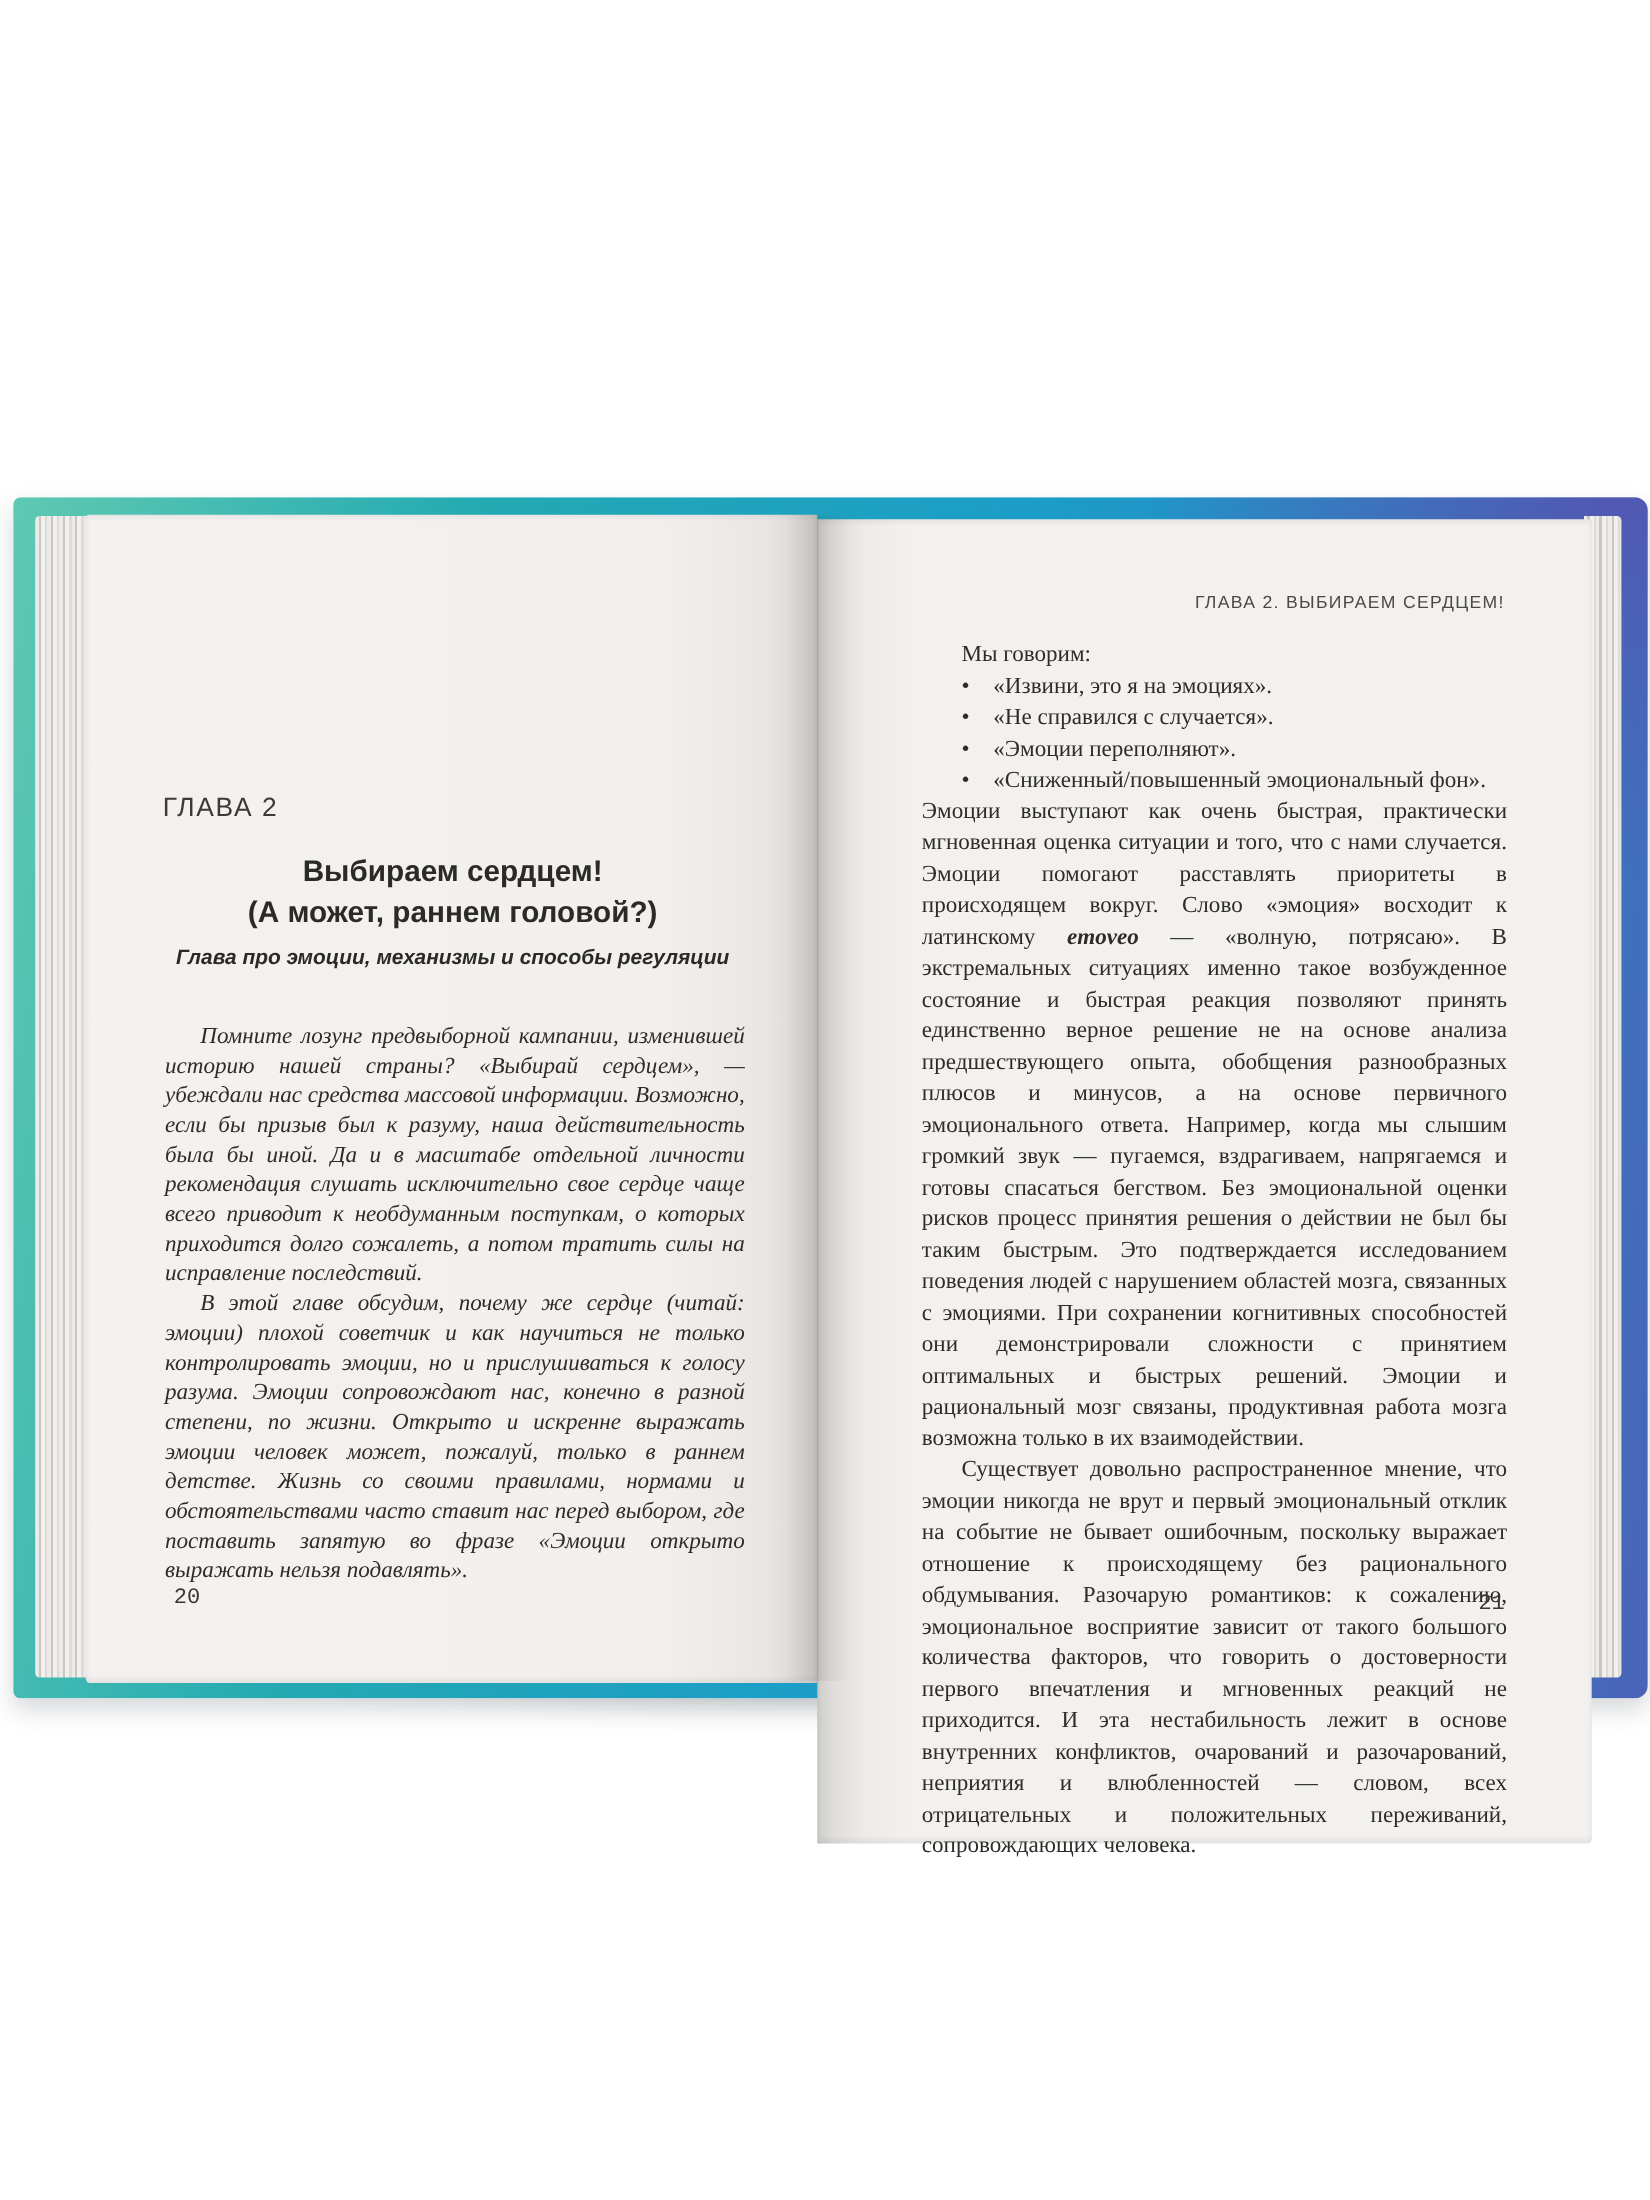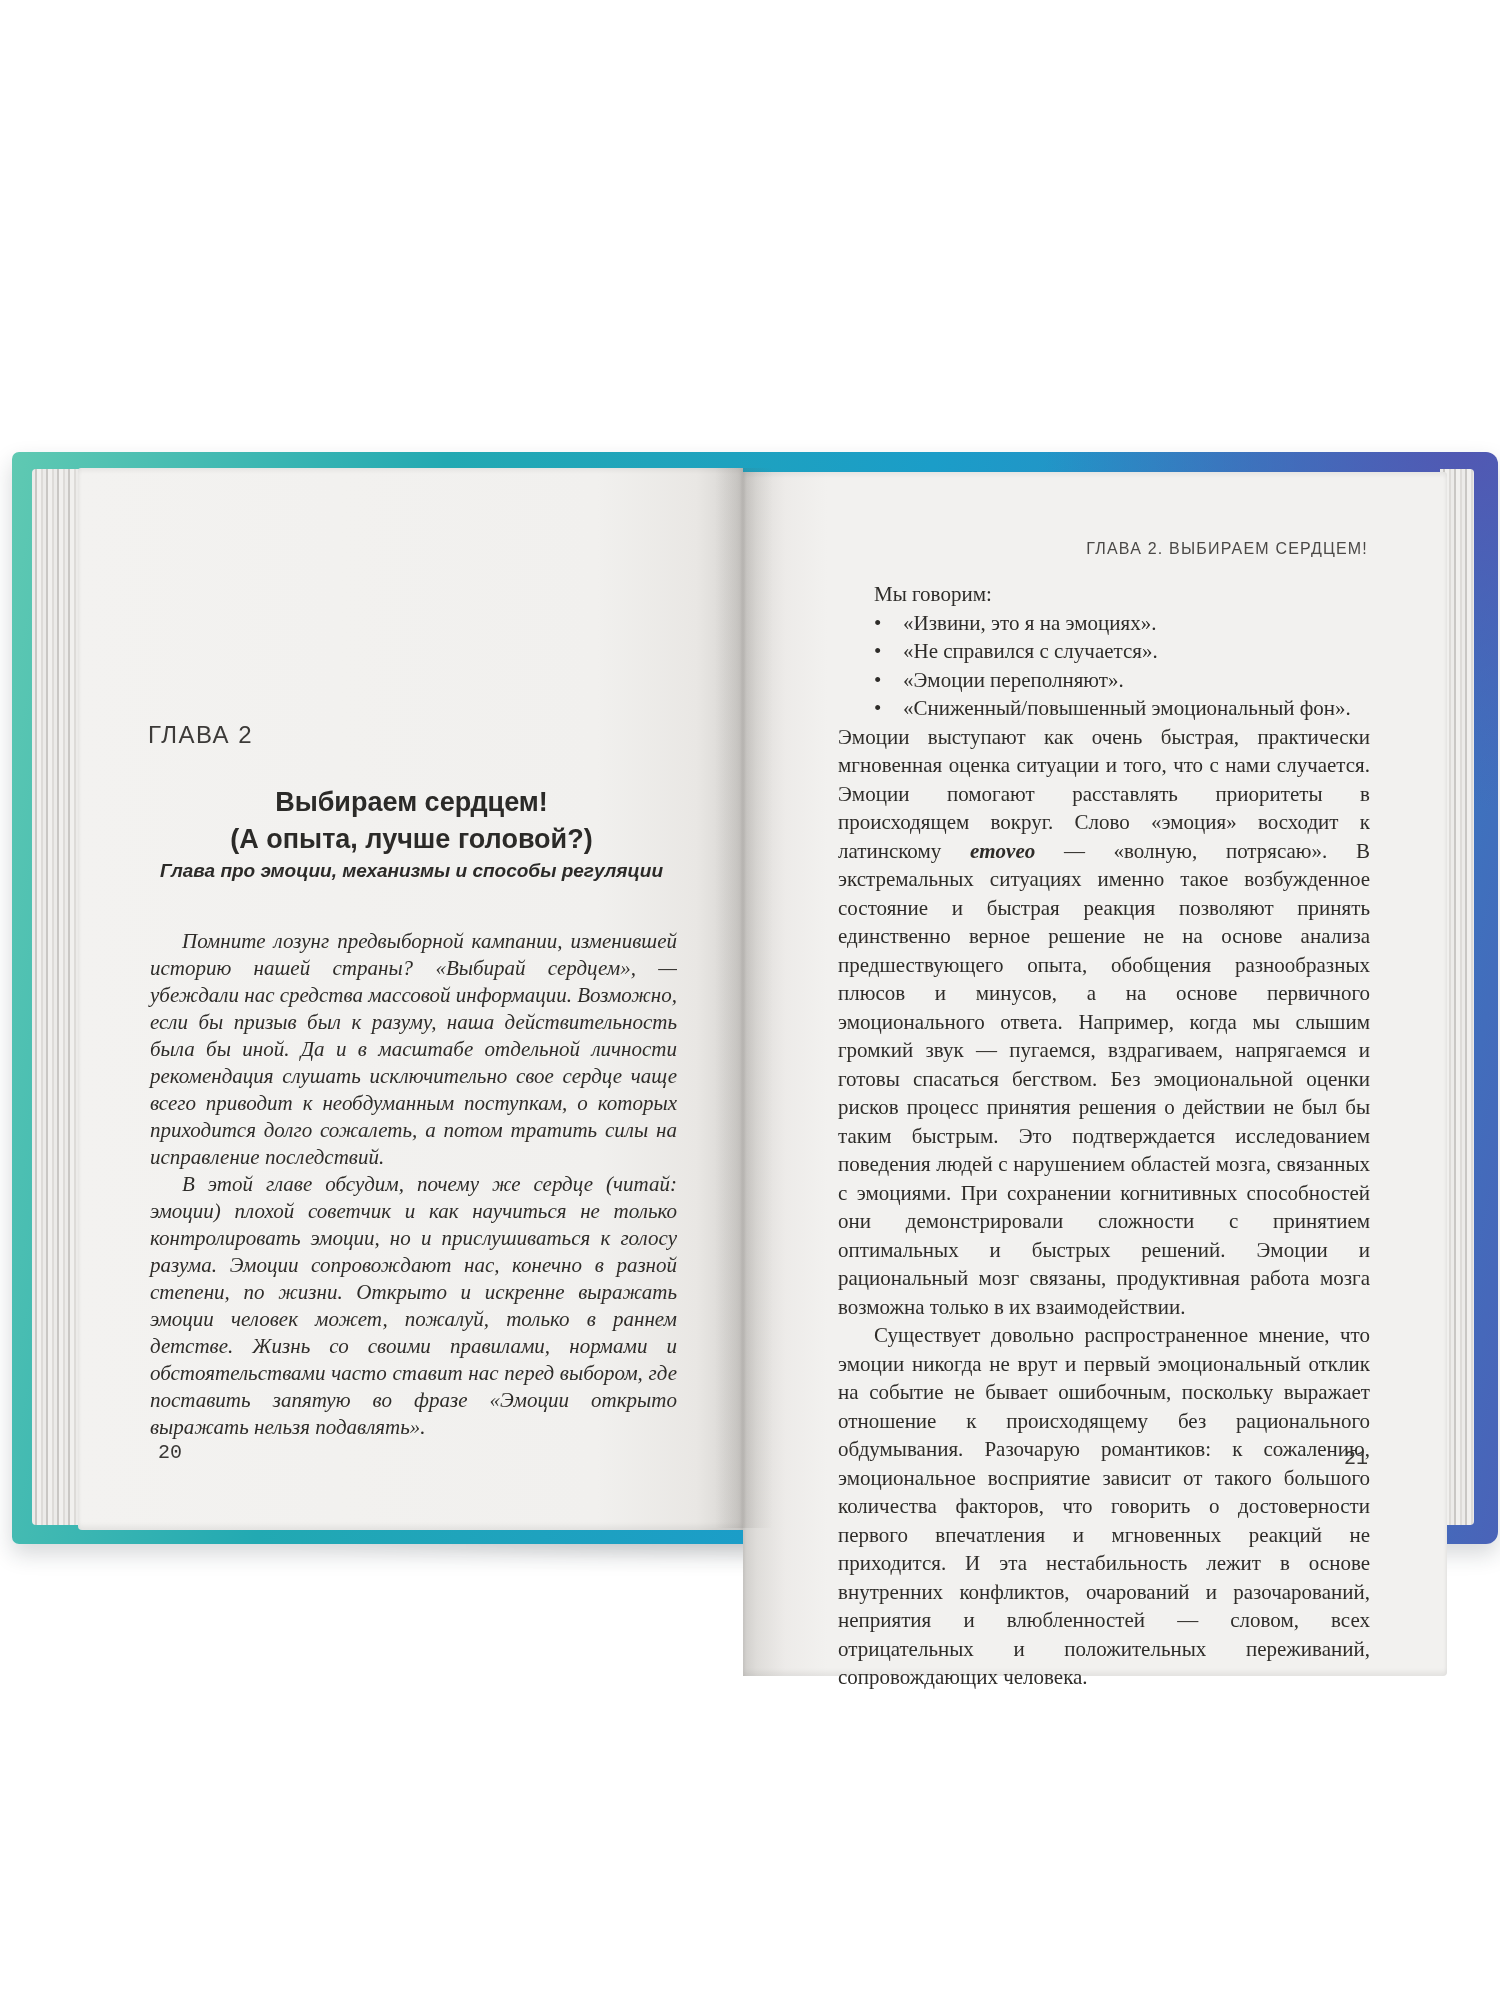--- a/index.html
+++ b/index.html
@@ -45,21 +45,21 @@
   .gutter{
     position:absolute;left:703px;top:16px;width:58px;height:1060px;
     background:linear-gradient(to right,rgba(90,84,78,0) 0%,rgba(90,84,78,.14) 48%,rgba(90,84,78,.10) 55%,rgba(90,84,78,0) 100%);
     pointer-events:none;
   }
   .chapter-label{
     position:absolute;left:70px;top:253px;font-family:"Liberation Sans","DejaVu Sans",sans-serif;
     font-size:24px;letter-spacing:1.5px;color:#3c3a38;
   }
   .chapter-title{
-    position:absolute;left:70px;top:316px;width:527px;text-align:center;
+    position:absolute;left:70px;top:306px;width:527px;text-align:center;
     font-family:"Liberation Sans","DejaVu Sans",sans-serif;
     font-size:27px;font-weight:bold;line-height:37px;color:#2b2a28;
   }
   .chapter-subtitle{
     position:absolute;left:58px;top:392px;width:551px;text-align:center;
     font-family:"Liberation Sans","DejaVu Sans",sans-serif;
     font-size:19px;font-weight:bold;font-style:italic;color:#2b2a28;
   }
   .body-left{
     position:absolute;left:72px;top:460px;width:527px;
@@ -104,21 +104,21 @@
 
     <div class="fore-edge left"></div>
     <div class="fore-edge right"></div>
 
     <div class="page left">
 
       <div class="chapter-label">ГЛАВА 2</div>
 
       <div class="chapter-title">
         <div>Выбираем сердцем!</div>
-        <div>(А опыта, лучше головой?)</div>
+        <div>(А может, раннем головой?)</div>
       </div>
 
       <div class="chapter-subtitle">Глава про эмоции, механизмы и способы регуляции</div>
 
       <div class="body-left">
         <p>Помните лозунг предвыборной кампании, изменившей историю нашей страны? «Выбирай сердцем», — убеждали нас средства массовой информации. Возможно, если бы призыв был к разуму, наша действительность была бы иной. Да и в масштабе отдельной личности рекомендация слушать исключительно свое сердце чаще всего приводит к необдуманным поступкам, о которых приходится долго сожалеть, а потом тратить силы на исправление последствий.</p>
         <p>В этой главе обсудим, почему же сердце (читай: эмоции) плохой советчик и как научиться не только контролировать эмоции, но и прислушиваться к голосу разума. Эмоции сопровождают нас, конечно в разной степени, по жизни. Открыто и искренне выражать эмоции человек может, пожалуй, только в раннем детстве. Жизнь со своими правилами, нормами и обстоятельствами часто ставит нас перед выбором, где поставить запятую во фразе «Эмоции открыто выражать нельзя подавлять».</p>
       </div>
 
       <div class="page-num left-num">20</div>

